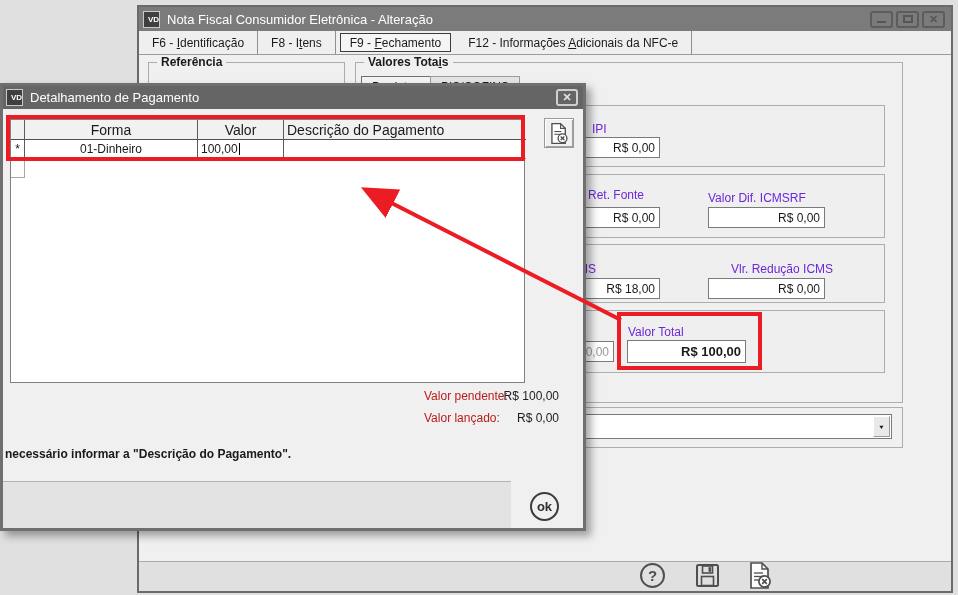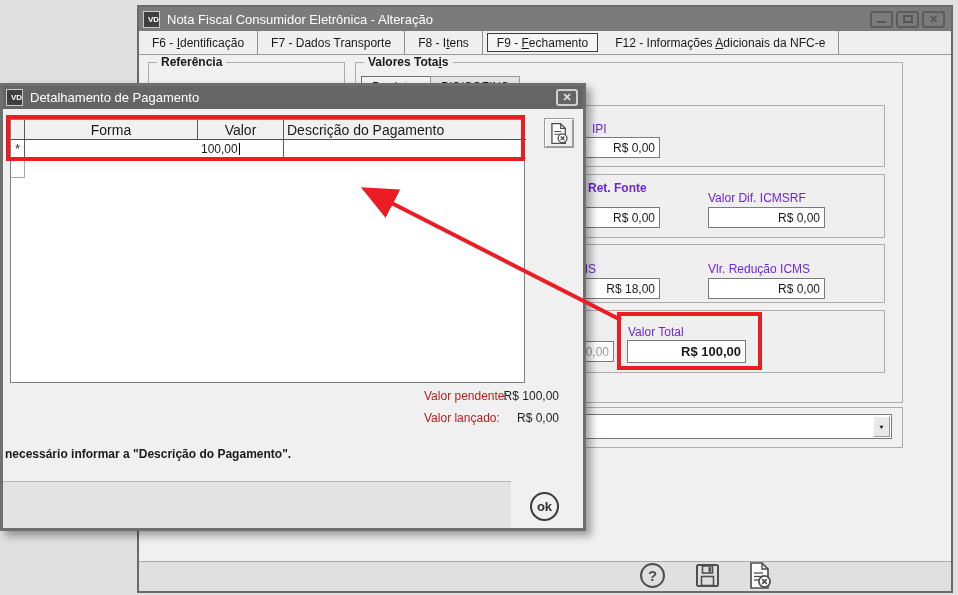--- a/index.html
+++ b/index.html
@@ -121,23 +121,20 @@
             <span class="glyph-x">✕</span>
           </span>
       </span>
     </div>
 
     <div class="tabstrip">
       <div class="tab">
           <span><span>F6 - </span><span class="u">I</span><span>dentificação</span></span>
         </div>
       <div class="tab">
-          <span><span>F7 - Dados Transporte</span><span class="u"></span><span></span></span>
-        </div>
-      <div class="tab">
           <span><span>F8 - I</span><span class="u">t</span><span>ens</span></span>
         </div>
       <div class="tab sel">
           <span><span>F9 - </span><span class="u">F</span><span>echamento</span></span>
         </div>
       <div class="tab">
           <span><span>F12 - Informações </span><span class="u">A</span><span>dicionais da NFC-e</span></span>
         </div>
     </div>
 
@@ -149,29 +146,29 @@
       <span class="glabel"><span>Valores Tota</span><span class="u">i</span><span>s</span></span>
       <div class="stab sel" style="left:5px; top:13px;"><span>Produtos</span></div>
       <div class="stab" style="left:74px; top:13px;"><span>PIS/COFINS</span></div>
     </div>
 
     <div class="gbox inner" style="left:231px; top:98px; width:515px; height:62px;"></div>
     <span class="flabel" style="left:453px; top:115px;">IPI</span>
     <div class="field" style="left:401px; top:130px; width:120px;">R$ 0,00</div>
 
     <div class="gbox inner" style="left:231px; top:167px; width:515px; height:64px;"></div>
-    <span class="flabel" style="left:449px; top:174px;font-weight:bold;">Ret. Fonte</span>
+    <span class="flabel" style="left:449px; top:181px;">Ret. Fonte</span>
     <div class="field" style="left:401px; top:200px; width:120px;">R$ 0,00</div>
     <span class="flabel" style="left:569px; top:184px;">Valor Dif. ICMSRF</span>
     <div class="field" style="left:569px; top:200px; width:117px;">R$ 0,00</div>
 
     <div class="gbox inner" style="left:231px; top:237px; width:515px; height:59px;"></div>
     <span class="flabel" style="left:427px; top:255px;">ICMS</span>
     <div class="field" style="left:401px; top:271px; width:120px;">R$ 18,00</div>
-    <span class="flabel" style="left:569px; top:255px;">Vlr. Redução ICMS</span>
+    <span class="flabel" style="left:592px; top:255px;">Vlr. Redução ICMS</span>
     <div class="field" style="left:569px; top:271px; width:117px;">R$ 0,00</div>
 
     <div class="gbox inner" style="left:231px; top:303px; width:515px; height:63px;"></div>
     <div class="field gray" style="left:401px; top:334px; width:74px;">R$ 0,00</div>
     <span class="flabel" style="left:489px; top:318px; font-weight:normal;">Valor Total</span>
     <div class="field bold" style="left:488px; top:333px; width:119px;">R$ 100,00</div>
 
     <div class="gbox" style="left:216px; top:400px; width:548px; height:41px;"></div>
     <div class="combo" style="left:224px; top:407px; width:529px;">
       <span></span>
@@ -223,20 +220,23 @@
       <div class="gh vline" style="left:187px; width:86px; justify-content:center;">
           <span>Valor</span>
         </div>
       <div class="gh" style="left:273px; width:242px; padding-left:3px;">
           <span>Descrição do Pagamento</span>
         </div>
 
       <div class="gc vline" style="left:0; width:14px; justify-content:center;">
           <span>*</span>
         </div>
+      <div class="gc vline" style="left:14px; width:173px; justify-content:center;">
+          <span>01-Dinheiro</span>
+        </div>
       <div class="gc vline" style="left:187px; width:86px; padding-left:3px;">
           <span>100,00</span>
           <span class="cur"></span>
         </div>
       <div class="gc" style="left:273px; width:242px;">
           <span></span>
         </div>
       <div class="selstub"></div>
     </div>
 

